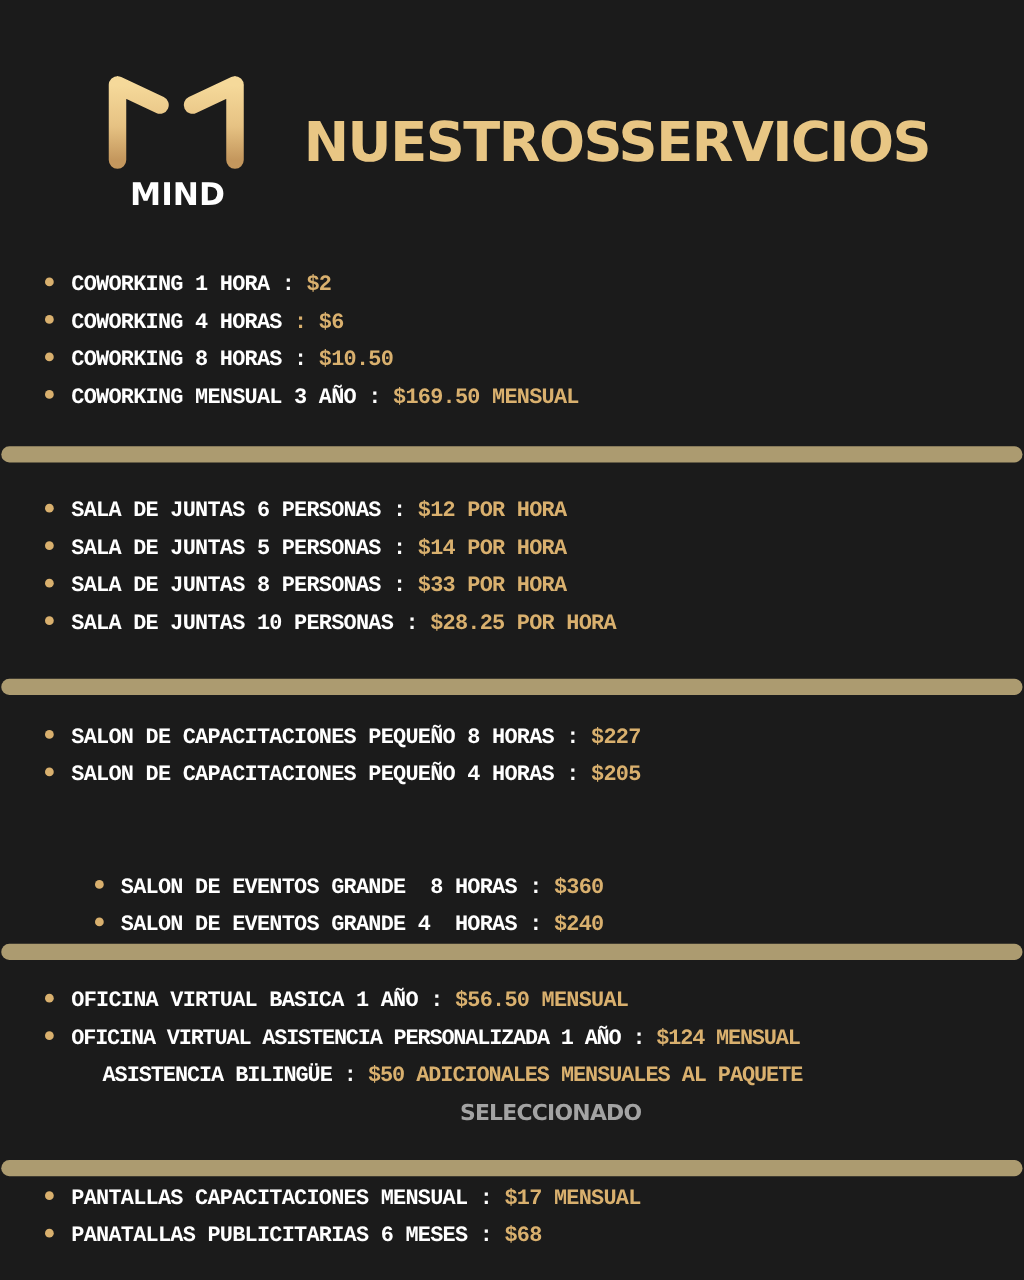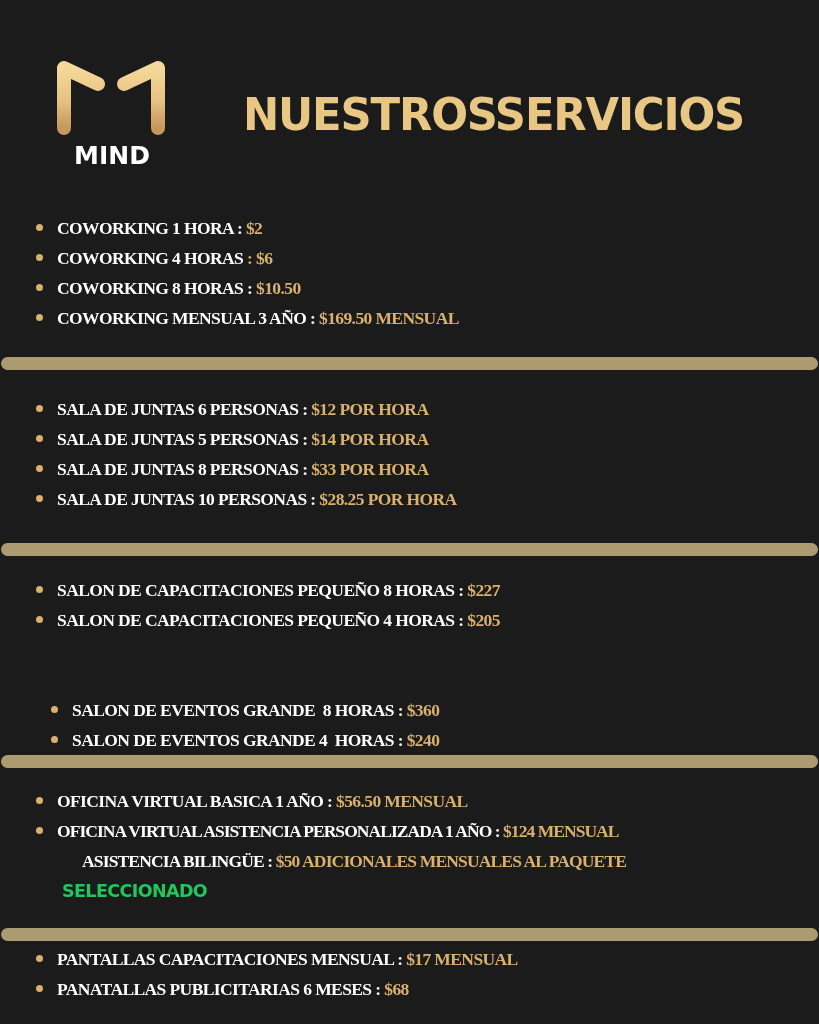--- a/index.html
+++ b/index.html
@@ -9,21 +9,21 @@
     body {
       width: 819px;
       height: 1024px;
       background: #1b1b1b;
       position: relative;
       overflow: hidden;
       font-family: "DejaVu Sans", sans-serif;
     }
     .logo {
       position: absolute;
-      left: 56px;
+      left: 86px;
       top: 58px;
       width: 112px;
       height: 112px;
     }
     .logo svg {
       position: absolute;
       left: 0;
       top: 0;
     }
     .logo-text {
@@ -53,21 +53,21 @@
       white-space: nowrap;
       transform: scaleX(0.985);
       transform-origin: left center;
     }
     .item {
       position: absolute;
       left: 36px;
       height: 30px;
       line-height: 30px;
       white-space: nowrap;
-      font-family: Liberation Serif, serif;
+      font-family: Liberation Mono, monospace;
       font-weight: bold;
       font-size: 17.5px;
       letter-spacing: -0.6px;
       color: #ffffff;
     }
     .item .bullet {
       display: inline-block;
       width: 7px;
       height: 7px;
       border-radius: 50%;
@@ -83,28 +83,29 @@
     .item .sep-gold {
       color: #d9b06e;
     }
     .item.note {
       left: 82px;
     }
     .note-line2 {
       position: absolute;
       left: 0;
       width: 819px;
+      text-align: center;
       top: 876px;
       height: 30px;
       line-height: 30px;
       font-family: "DejaVu Sans", sans-serif;
       font-weight: bold;
       font-size: 17.5px;
       letter-spacing: -0.6px;
-      color: #22c55e;
+      color: #a3a3a3;
       padding-left: 62px;
       box-sizing: border-box;
     }
     .divider {
       position: absolute;
       left: 1px;
       width: 817px;
       height: 13px;
       border-radius: 7px;
       background: #ac9b70;

